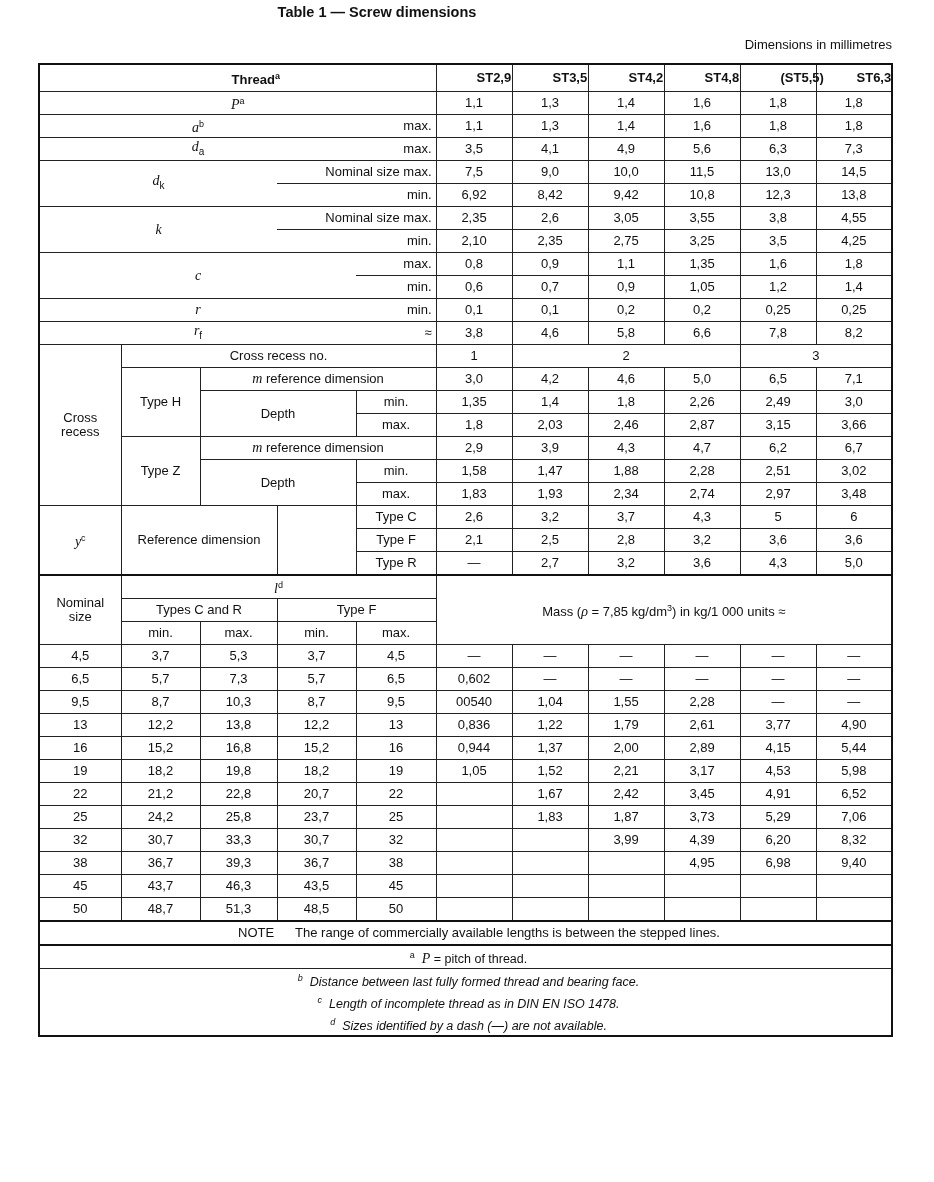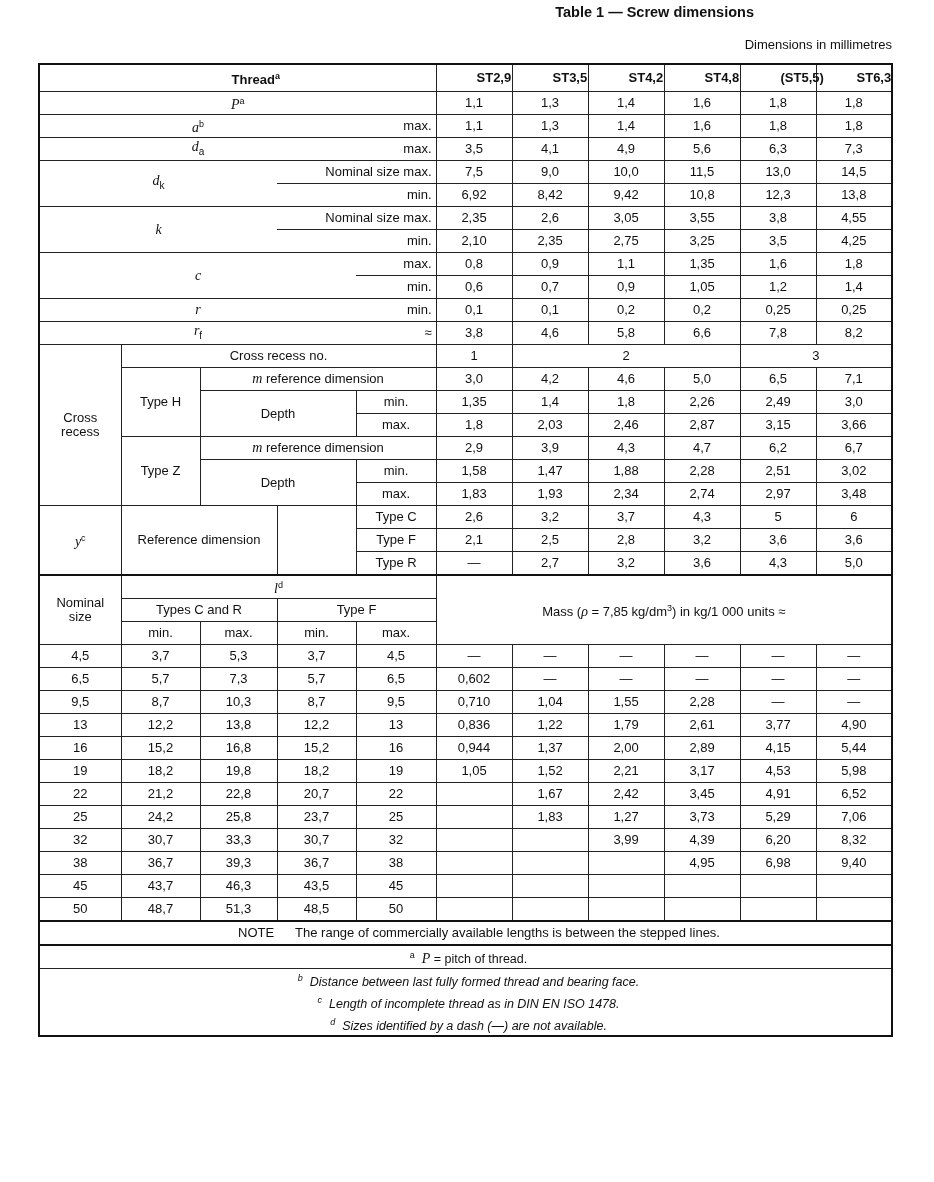--- a/index.html
+++ b/index.html
@@ -1,17 +1,17 @@
 <!DOCTYPE html>
 <html><head>
 <meta charset="utf-8">
 <style>
   html, body { margin:0; padding:0; background:#ffffff; }
   body { width:934px; height:1182px; position:relative; font-family:"Liberation Sans", sans-serif; color:#111; }
-  .title { position:absolute; left:0; width:754px; top:4px; text-align:right; font-weight:bold; font-size:14.5px; }
+  .title { position:absolute; left:0; width:754px; top:4px; text-align:center; font-weight:bold; font-size:14.5px; }
   .units { position:absolute; right:42px; top:37px; font-size:13px;margin-left:12px; }
   table.main { position:absolute; left:38px; top:63px; width:853px; border-collapse:collapse; table-layout:fixed; font-size:13px; }
   table.main td { border:1px solid #222; padding:0 4px; height:22px; text-align:center; vertical-align:middle; line-height:14px; }
   table.main tr.hdr td { height:26px; font-weight:bold;padding-left:40px; }
   table.main { border:2px solid #111; }
   .nb { border-top:none !important; border-bottom:none !important;font-style:italic; }
   .nbl { border-left:none !important; }
   .nbr { border-right:none !important; }
   .r { text-align:right !important; }
   .l { text-align:left; }
@@ -294,21 +294,21 @@
         <td>—</td>
         <td>—</td>
         <td>—</td>
       </tr>
       <tr>
         <td>9,5</td>
         <td>8,7</td>
         <td>10,3</td>
         <td>8,7</td>
         <td>9,5</td>
-        <td>0,710</td>
+        <td>00540</td>
         <td>1,04</td>
         <td>1,55</td>
         <td>2,28</td>
         <td>—</td>
         <td>—</td>
       </tr>
       <tr>
         <td>13</td>
         <td>12,2</td>
         <td>13,8</td>
@@ -361,21 +361,21 @@
         <td>6,52</td>
       </tr>
       <tr>
         <td>25</td>
         <td>24,2</td>
         <td>25,8</td>
         <td>23,7</td>
         <td>25</td>
         <td></td>
         <td>1,83</td>
-        <td>1,27</td>
+        <td>1,87</td>
         <td>3,73</td>
         <td>5,29</td>
         <td>7,06</td>
       </tr>
       <tr>
         <td>32</td>
         <td>30,7</td>
         <td>33,3</td>
         <td>30,7</td>
         <td>32</td>

